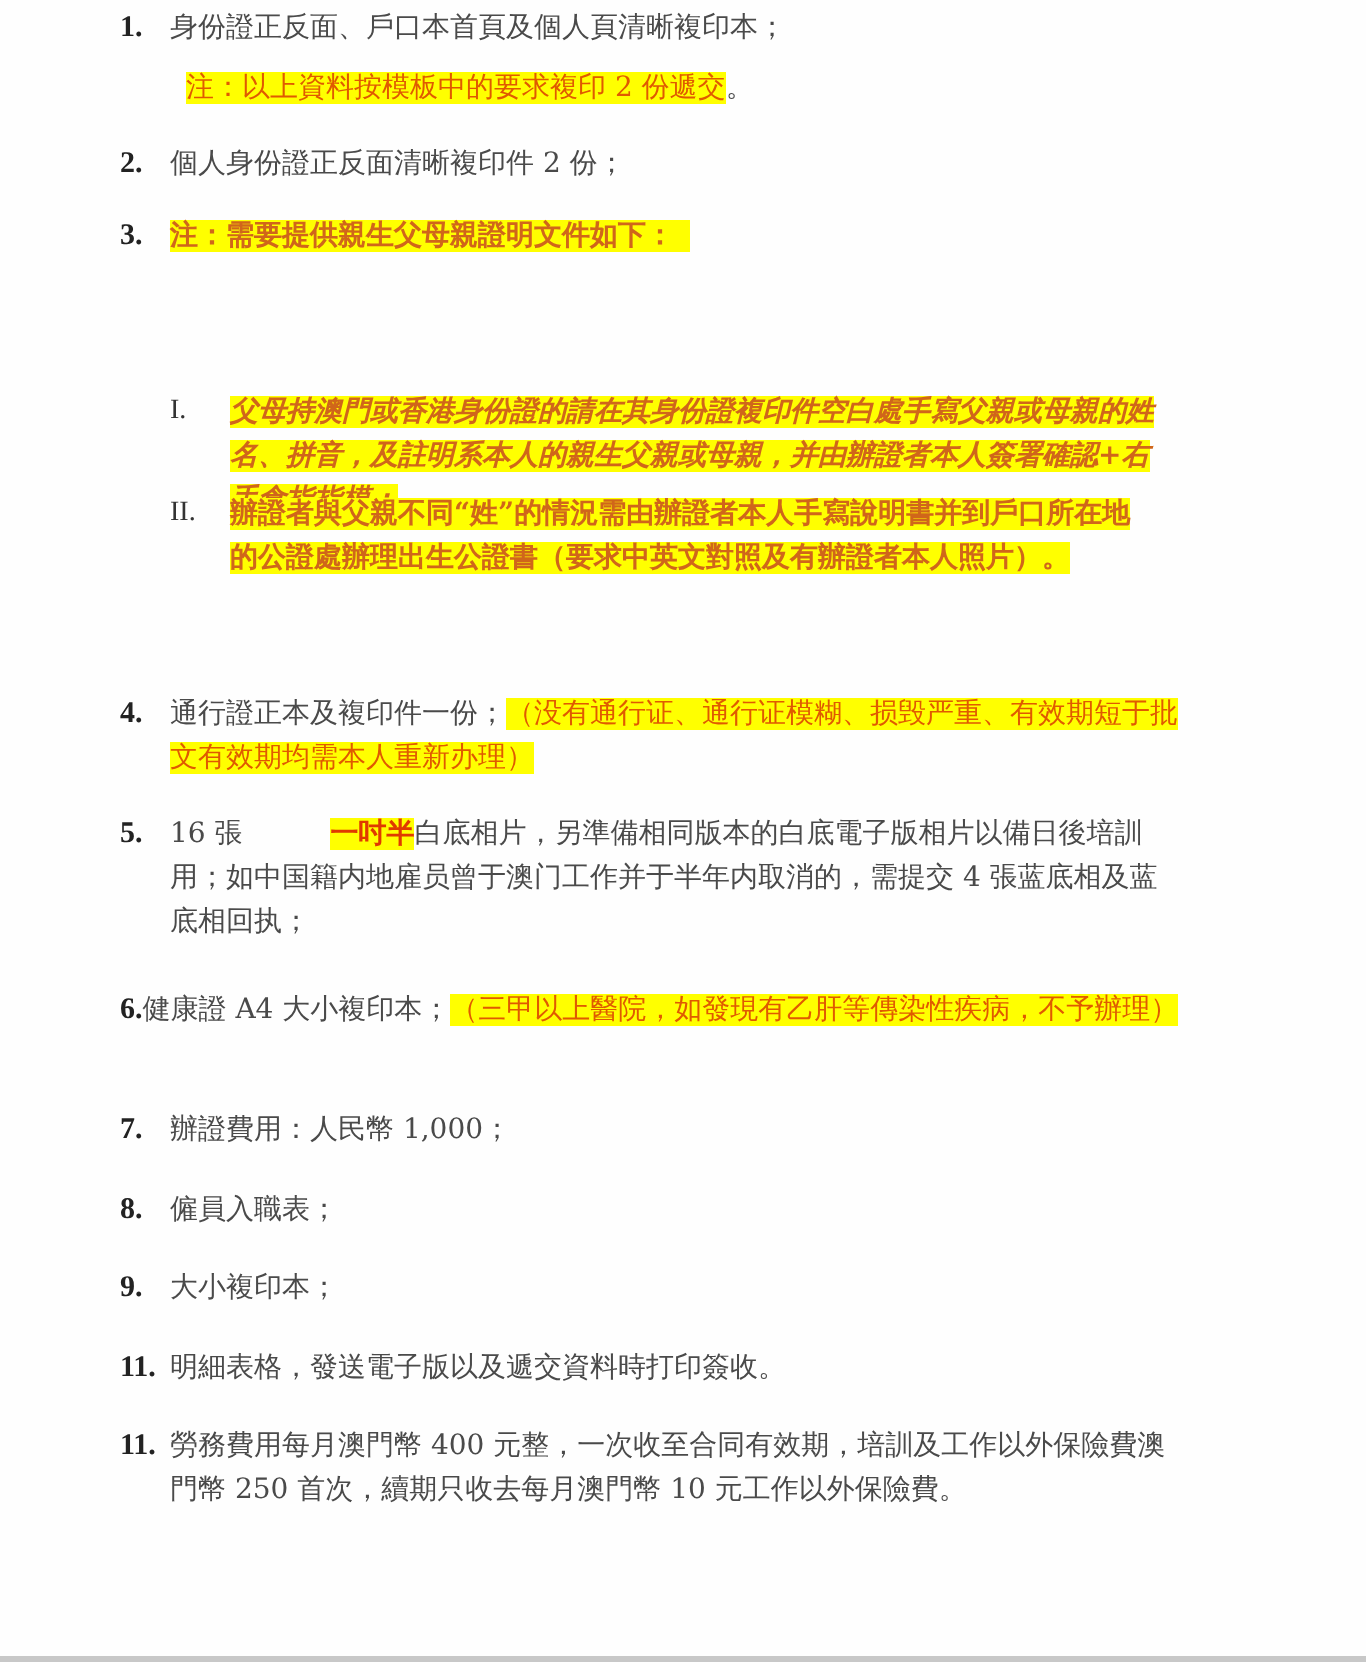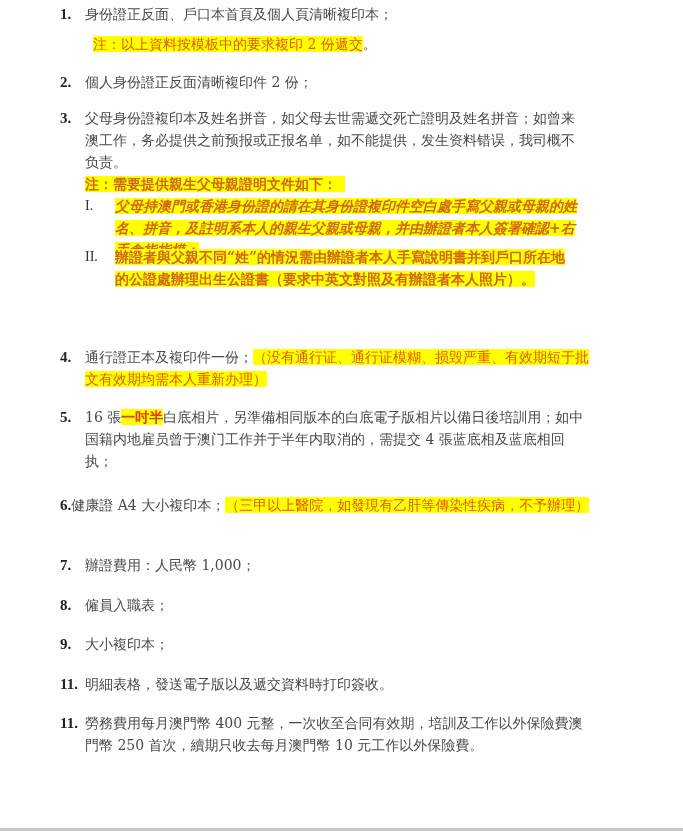--- a/index.html
+++ b/index.html
@@ -34,21 +34,20 @@
     <span class="hl">注：以上資料按模板中的要求複印 2 份遞交</span><span>。</span>
   </div>
 
   <div class="item" style="top:71px;">
     <span class="num">2.</span>
     <span class="txt">個人身份證正反面清晰複印件 2 份；</span>
   </div>
 
   <div class="item" style="top:107px; width:525px;">
     <span class="num">3.</span>
-    <span class="txt">父母身份證複印本及姓名拼音，如父母去世需遞交死亡證明及姓名拼音；如曾来澳工作，务必提供之前预报或正报名单，如不能提供，发生资料错误，我司概不负责。</span>
     <span class="txt" style="margin-top:0;">
       <span class="hl-bold blk" style="padding-right:8px;">注：需要提供親生父母親證明文件如下：</span>
     </span>
   </div>
 
   <div class="sub" style="top:195px;">
     <span class="roman">I.</span>
     <span class="body" style="width:462px;font-style:italic;">
       <span class="hl-bold blk">父母持澳門或香港身份證的請在其身份證複印件空白處手寫父親或母親的姓名、拼音，及註明系本人的親生父親或母親，并由辦證者本人簽署確認+右手食指指模；</span>
     </span>
@@ -64,21 +63,21 @@
   <div class="item" style="top:346px; width:530px;">
     <span class="num">4.</span>
     <span class="txt">
       <span>通行證正本及複印件一份；</span><span class="hl blk">（没有通行证、通行证模糊、损毁严重、有效期短于批文有效期均需本人重新办理）</span>
     </span>
   </div>
 
   <div class="item" style="top:406px; width:530px;">
     <span class="num">5.</span>
     <span class="txt">
-      <span>16 張</span><span class="hl-bold" style="color:#e03a00;">一吋半</span><span>白底相片，另準備相同版本的白底電子版相片以備日後培訓用；如中国籍内地雇员曾于澳门工作并于半年内取消的，需提交 4 張蓝底相及蓝底相回执；</span>
+      <span>16 張</span><span class="hl-bold" style="color:#e03a00;margin-left:44px;">一吋半</span><span>白底相片，另準備相同版本的白底電子版相片以備日後培訓用；如中国籍内地雇员曾于澳门工作并于半年内取消的，需提交 4 張蓝底相及蓝底相回执；</span>
     </span>
   </div>
 
   <div class="item" style="top:494px; width:540px;">
     <span style="display:block; margin-left:0; padding-left:0;">
       <span class="num6">6.</span><span>健康證 A4 大小複印本；</span><span class="hl blk">（三甲以上醫院，如發現有乙肝等傳染性疾病，不予辦理）</span>
     </span>
   </div>
 
   <div class="item" style="top:554px;">

